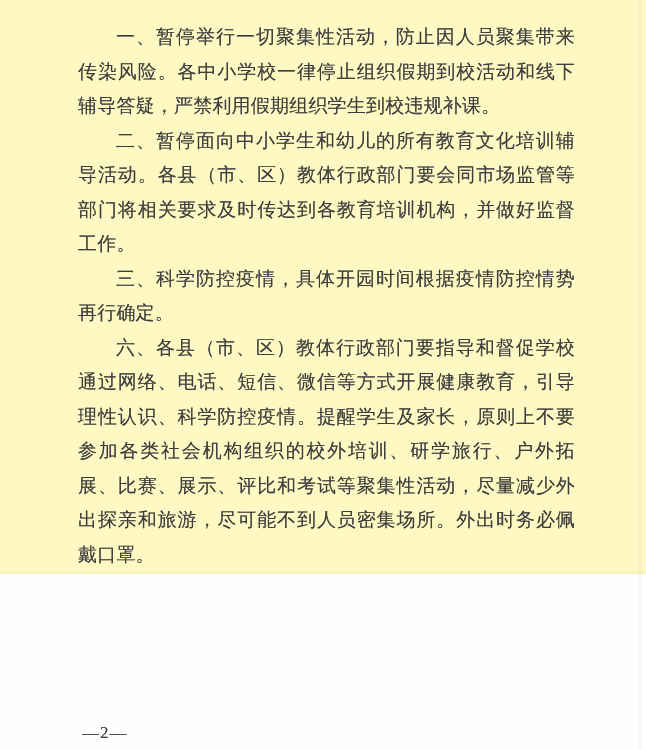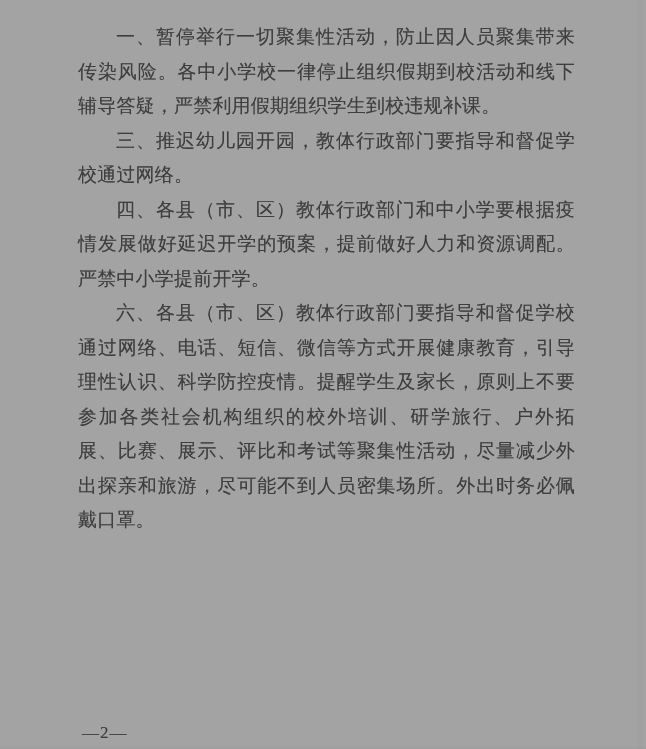--- a/index.html
+++ b/index.html
@@ -12,22 +12,22 @@
     background: #fefefe;
     overflow: hidden;
     position: relative;
     font-family: "Liberation Serif", "DejaVu Serif", serif;
   }
   .page {
     position: absolute;
     top: 0;
     left: 0;
     width: 646px;
-    height: 749px;
-    background: #a3a3a3;
+    height: 574px;
+    background: #fef9c3;
   }
   .text-block {
     position: absolute;
     top: 20px;
     left: 78px;
     width: 497px;
     color: #3e3e3e;
   }
   .text-block p {
     margin: 0;
@@ -67,22 +67,22 @@
     background: rgba(120,120,120,0.05);
   }
 </style>
 </head>
 <body>
 
 <div class="page">
 
   <div class="text-block">
     <p>一、暂停举行一切聚集性活动，防止因人员聚集带来传染风险。各中小学校一律停止组织假期到校活动和线下辅导答疑，严禁利用假期组织学生到校违规补课。</p>
-    <p>三、推迟幼儿园开园，教体行政部门要指导和督促学校通过网络。</p>
-    <p>四、各县（市、区）教体行政部门和中小学要根据疫情发展做好延迟开学的预案，提前做好人力和资源调配。严禁中小学提前开学。</p>
+    <p>二、暂停面向中小学生和幼儿的所有教育文化培训辅导活动。各县（市、区）教体行政部门要会同市场监管等部门将相关要求及时传达到各教育培训机构，并做好监督工作。</p>
+    <p>三、科学防控疫情，具体开园时间根据疫情防控情势再行确定。</p>
     <p>六、各县（市、区）教体行政部门要指导和督促学校通过网络、电话、短信、微信等方式开展健康教育，引导理性认识、科学防控疫情。提醒学生及家长，原则上不要参加各类社会机构组织的校外培训、研学旅行、户外拓展、比赛、展示、评比和考试等聚集性活动，尽量减少外出探亲和旅游，尽可能不到人员密集场所。外出时务必佩戴口罩。</p>
   </div>
 
   <div class="page-number">—2—</div>
 
   <div class="scan-edge-right"></div>
   <div class="scan-edge-bottom"></div>
 
 </div>
 

